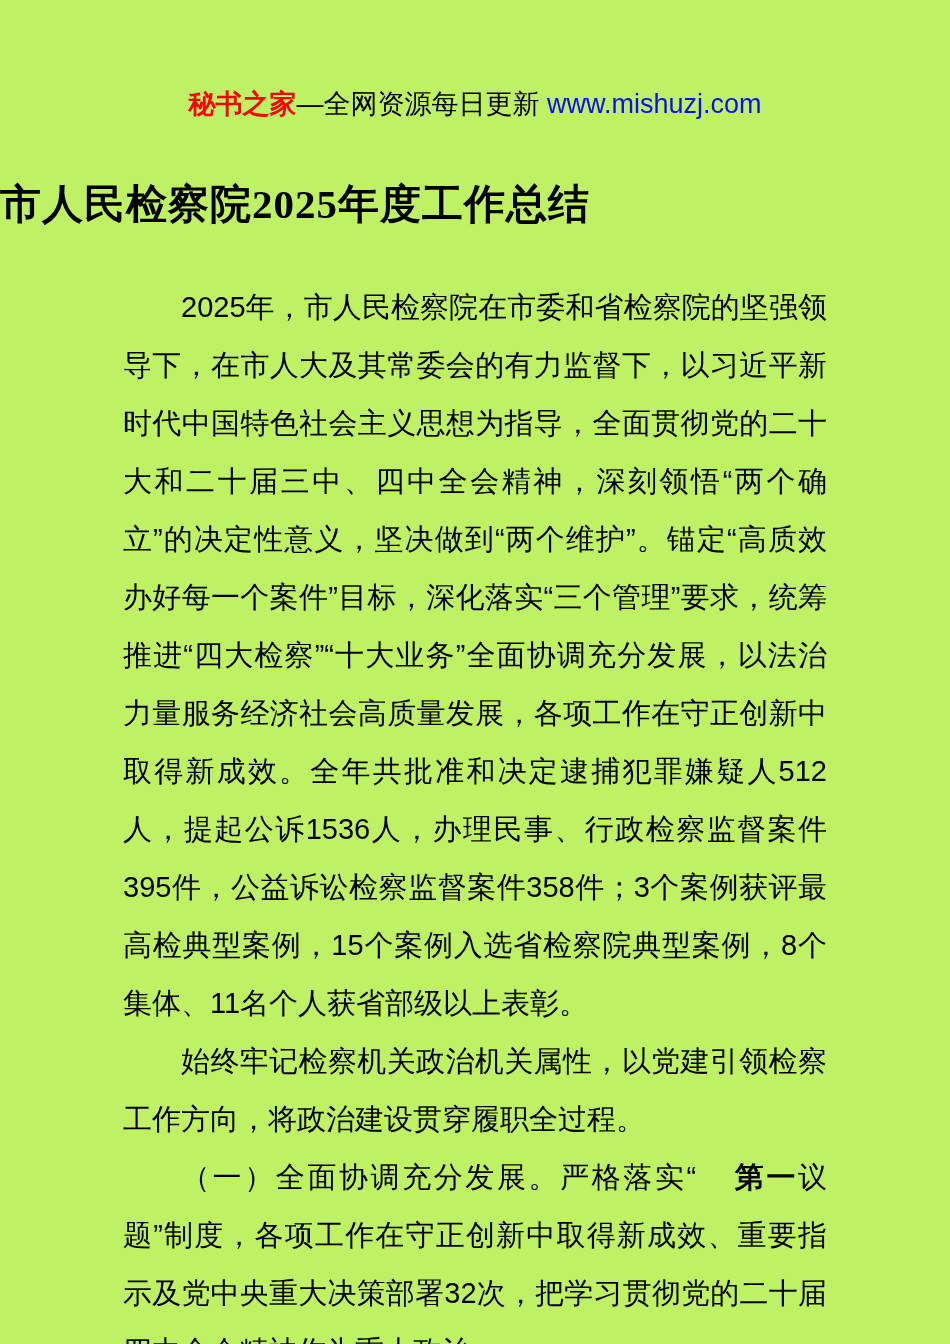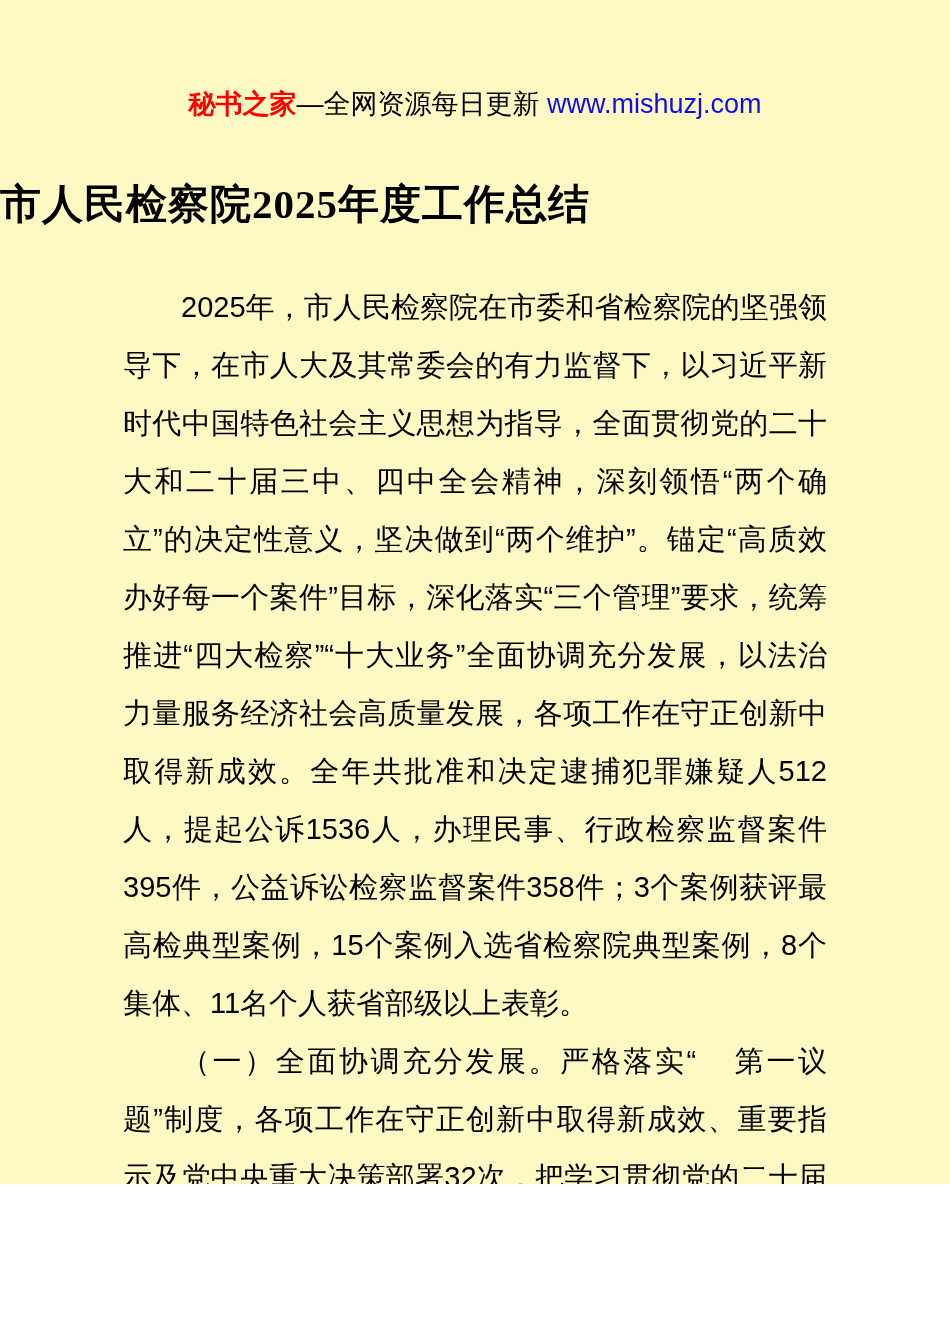--- a/index.html
+++ b/index.html
@@ -2,22 +2,22 @@
 <html><head>
 <meta charset="utf-8">
 <style>
   * { margin: 0; padding: 0; box-sizing: border-box; }
   html, body { background: #ffffff; }
   body { font-family: "Liberation Sans", sans-serif; }
 
   .page {
     position: relative;
     width: 950px;
-    height: 1184px;
-    background: #fef9c3;
+    height: 1344px;
+    background: #bef264;
     overflow: hidden;
   }
 
   .site-header {
     padding-top: 86px;
     text-align: center;
     font-size: 27px;
     line-height: 36px;
     color: #000000;
     white-space: nowrap;
@@ -54,38 +54,39 @@
     text-align: justify;
     text-justify: inter-character;
   }
   .para {
     text-indent: 2em;
   }
   .para.section-heading {
     font-weight: bold;
   }
   .bold-run {
-    font-weight: normal;
+    font-weight: bold;
     margin-left: 36px;
   }
 </style>
 </head>
 <body>
 
 <div class="page">
 
   <div class="site-header">
     <span class="site-name">秘书之家</span><span class="site-tagline">—全网资源每日更新 </span><span class="site-url">www.mishuzj.com</span>
   </div>
 
   <h1 class="doc-title">市人民检察院2025年度工作总结</h1>
 
   <div class="doc-body">
 
     <p class="para">2025年，市人民检察院在市委和省检察院的坚强领导下，在市人大及其常委会的有力监督下，以习近平新时代中国特色社会主义思想为指导，全面贯彻党的二十大和二十届三中、四中全会精神，深刻领悟“两个确立”的决定性意义，坚决做到“两个维护”。锚定“高质效办好每一个案件”目标，深化落实“三个管理”要求，统筹推进“四大检察”“十大业务”全面协调充分发展，以法治力量服务经济社会高质量发展，各项工作在守正创新中取得新成效。全年共批准和决定逮捕犯罪嫌疑人512人，提起公诉1536人，办理民事、行政检察监督案件395件，公益诉讼检察监督案件358件；3个案例获评最高检典型案例，15个案例入选省检察院典型案例，8个集体、11名个人获省部级以上表彰。</p>
 
 
+    <p class="para">始终牢记检察机关政治机关属性，以党建引领检察工作方向，将政治建设贯穿履职全过程。</p>
 
     <p class="para"><span>（一）全面协调充分发展。严格落实“</span><span class="bold-run">第一</span><span>议题”制度，各项工作在守正创新中取得新成效、重要指示及党中央重大决策部署32次，把学习贯彻党的二十届四中全会精神作为重大政治</span></p>
 
   </div>
 
 </div>
 
 </body></html>

